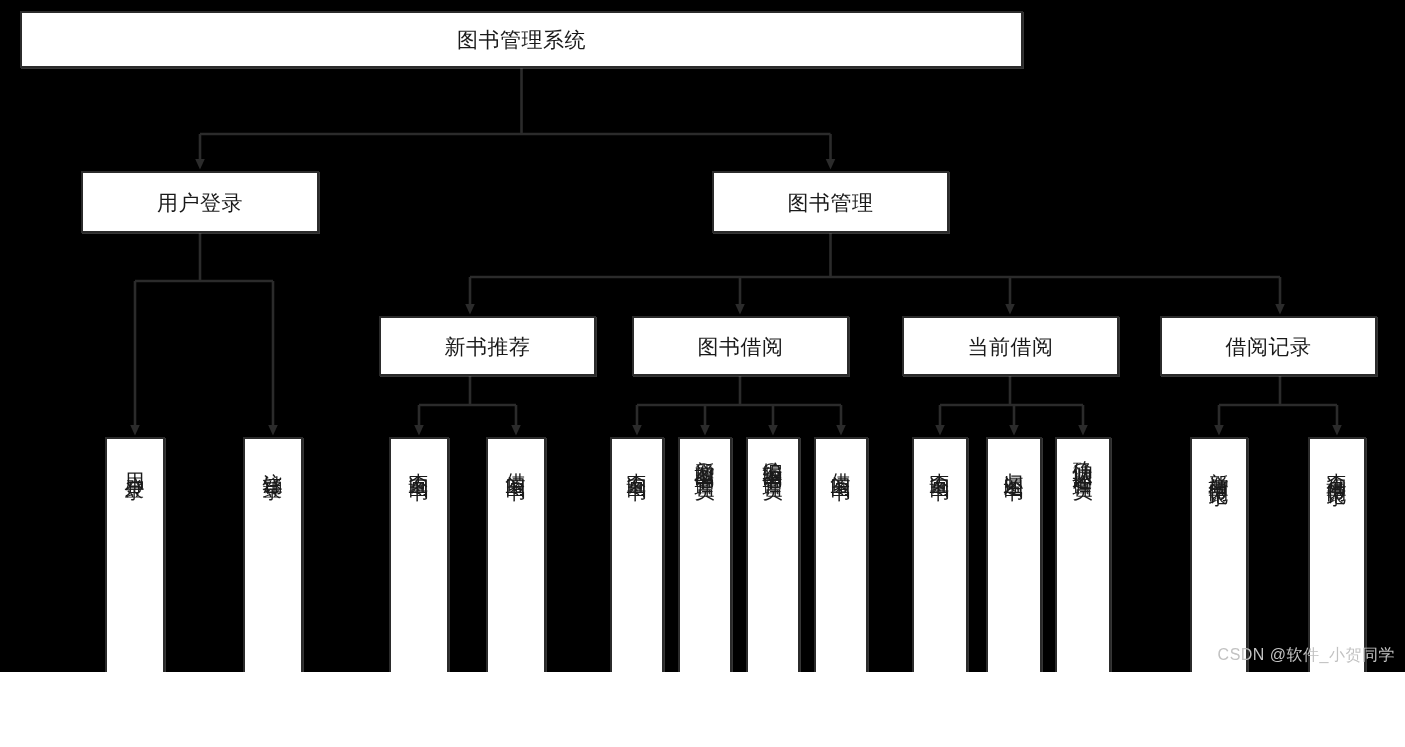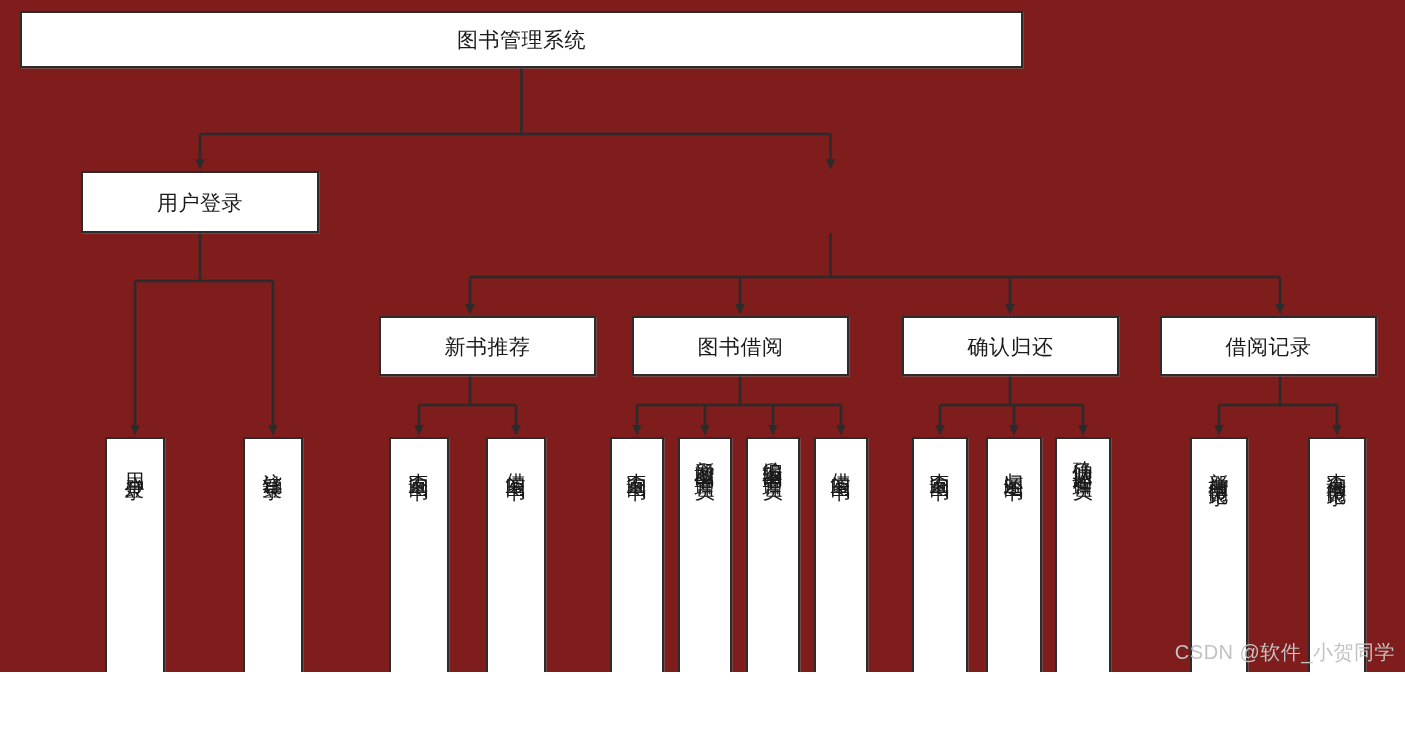--- a/index.html
+++ b/index.html
@@ -7,21 +7,21 @@
     padding: 0;
     background: #ffffff;
   }
   body {
     font-family: "Liberation Sans", "DejaVu Sans", sans-serif;
   }
   #canvas {
     position: relative;
     width: 1405px;
     height: 672px;
-    background: #7f1d1d;
+    background: #000000;
     overflow: hidden;
   }
   #diagram-svg {
     position: absolute;
     top: 0;
     left: 0;
     width: 1405px;
     height: 747px;
   }
   .node-box {
@@ -53,21 +53,21 @@
     text-orientation: upright;
     white-space: normal;
     font-size: 20px;
     letter-spacing: 3px;
     line-height: 1.0;
   }
   #watermark {
     position: absolute;
     right: 10px;
     bottom: 6px;
-    font-size: 20px;
+    font-size: 16px;
     color: #c2c2c2;
     letter-spacing: 0.5px;
     z-index: 6;
     white-space: nowrap;
     font-family: "Liberation Sans", "DejaVu Sans", sans-serif;
   }
 </style>
 </head>
 <body>
 
@@ -124,29 +124,32 @@
     </g>
   </svg>
 
   <div class="node-box" style="left:20px; top:11px; width:1003px; height:57px;">
     <span class="node-label">图书管理系统</span>
   </div>
 
   <div class="node-box" style="left:81px; top:171px; width:238px; height:62px;">
     <span class="node-label">用户登录</span>
   </div>
+  <div class="node-box" style="left:712px; top:171px; width:237px; height:62px;">
+    <span class="node-label">图书管理</span>
+  </div>
 
   <div class="node-box" style="left:362px; top:316px; width:217px; height:60px;margin-left:17px;">
     <span class="node-label">新书推荐</span>
   </div>
   <div class="node-box" style="left:632px; top:316px; width:217px; height:60px;">
     <span class="node-label">图书借阅</span>
   </div>
   <div class="node-box" style="left:902px; top:316px; width:217px; height:60px;">
-    <span class="node-label">确认归还</span>
+    <span class="node-label">当前借阅</span>
   </div>
   <div class="node-box" style="left:1160px; top:316px; width:217px; height:60px;">
     <span class="node-label">借阅记录</span>
   </div>
 
   <div class="node-box vertical" style="left:105px; top:437px; width:60px; height:297px;">
     <span class="node-label">用户登录</span>
   </div>
   <div class="node-box vertical" style="left:243px; top:437px; width:60px; height:297px;">
     <span class="node-label">注销登录</span>

